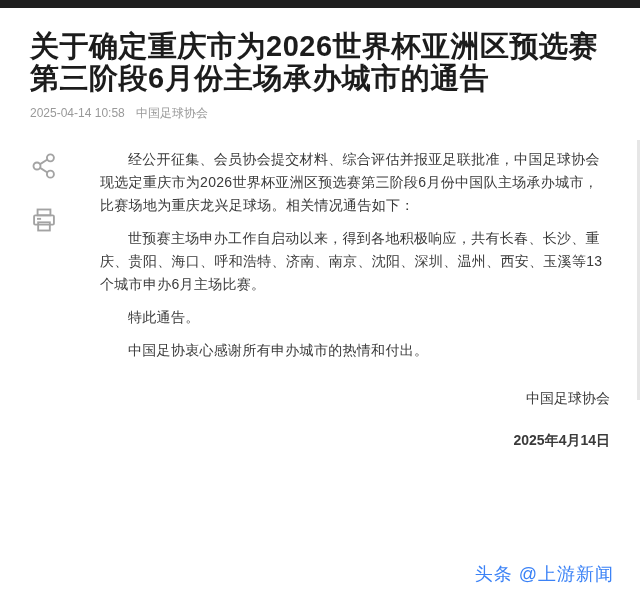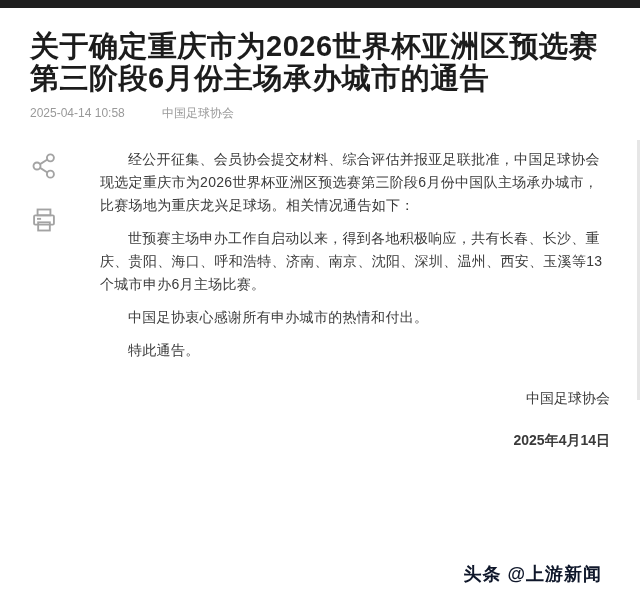--- a/index.html
+++ b/index.html
@@ -23,21 +23,21 @@
     line-height: 32px;
     font-weight: bold;
     color: #1c1c1c;
     letter-spacing: 0.5px;
   }
   .meta-row {
     margin-top: 11px;
     font-size: 12px;
     color: #999999;
   }
-  .meta-row .meta-date { margin-right: 34px; text-align: right; }
+  .meta-row .meta-date { margin-right: 8px; text-align: right; }
   .content-row {
     display: flex;
     margin-top: 26px;
     justify-content: space-between;
   }
   .tool-col {
     width: 70px;
     flex: 0 0 70px;
     padding-top: 4px;
   }
@@ -66,25 +66,25 @@
     text-align: right;
     font-size: 14px;
     color: #3a3a3a;
   }
   .sign-date {
     margin-top: 24px;
     font-weight: bold;
   }
   .watermark {
     position: absolute;
-    right: 38px;
+    right: 26px;
     bottom: 7px;
     font-size: 18px;
-    font-weight: bold;
-    color: #0f172a;
+    font-weight: normal;
+    color: #3b82f6;
     letter-spacing: 1px;
     text-shadow: 1px 1px 0 #ffffff, -1px -1px 0 rgba(255,255,255,0.7);
   }
   .right-edge {
     position: absolute;
     top: 140px; right: 0;
     width: 3px; height: 260px;
     background: #dcdcdc;
     opacity: 0.7;
   }
@@ -121,22 +121,22 @@
           <rect x="3.5" y="8" width="17" height="8" rx="1"></rect>
           <rect x="7" y="14" width="10" height="7"></rect>
           <line x1="6" y1="11" x2="9.5" y2="11"></line>
         </svg>
       </span>
     </div>
 
     <div class="text-col">
       <p class="para">经公开征集、会员协会提交材料、综合评估并报亚足联批准，中国足球协会现选定重庆市为2026世界杯亚洲区预选赛第三阶段6月份中国队主场承办城市，比赛场地为重庆龙兴足球场。相关情况通告如下：</p>
       <p class="para">世预赛主场申办工作自启动以来，得到各地积极响应，共有长春、长沙、重庆、贵阳、海口、呼和浩特、济南、南京、沈阳、深圳、温州、西安、玉溪等13个城市申办6月主场比赛。</p>
+      <p class="para">特此通告。</p>
       <p class="para">中国足协衷心感谢所有申办城市的热情和付出。</p>
-      <p class="para">特此通告。</p>
 
       <div class="sign-block">
         <div class="sign-name">中国足球协会</div>
         <div class="sign-date">2025年4月14日</div>
       </div>
     </div>
 
   </div>
 
 </div>

